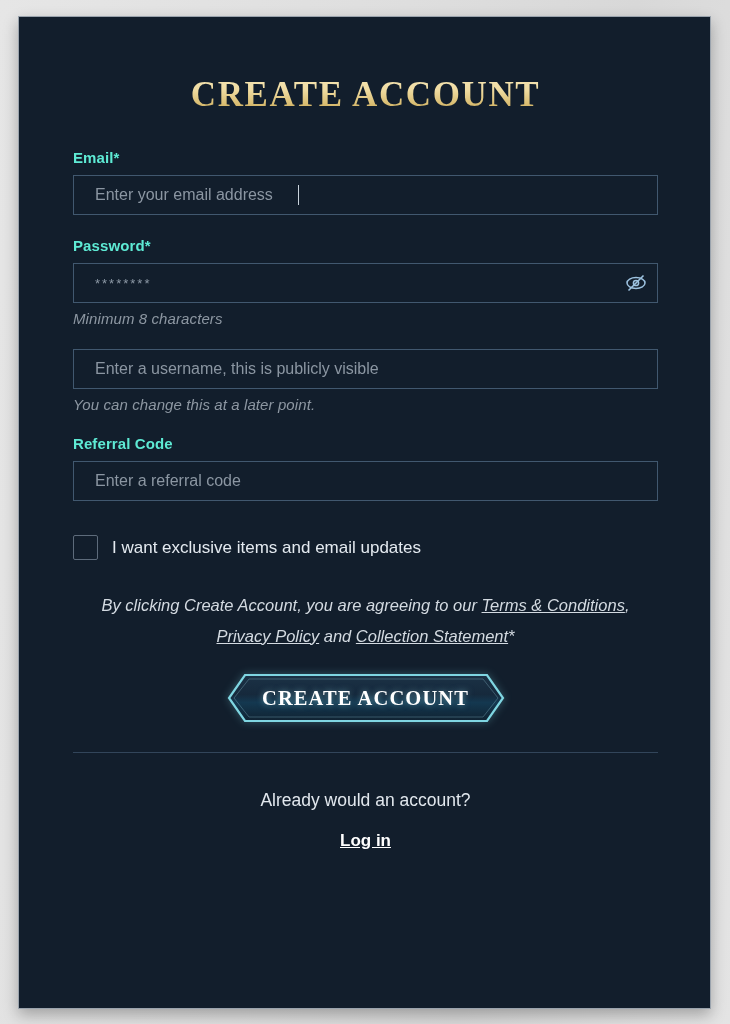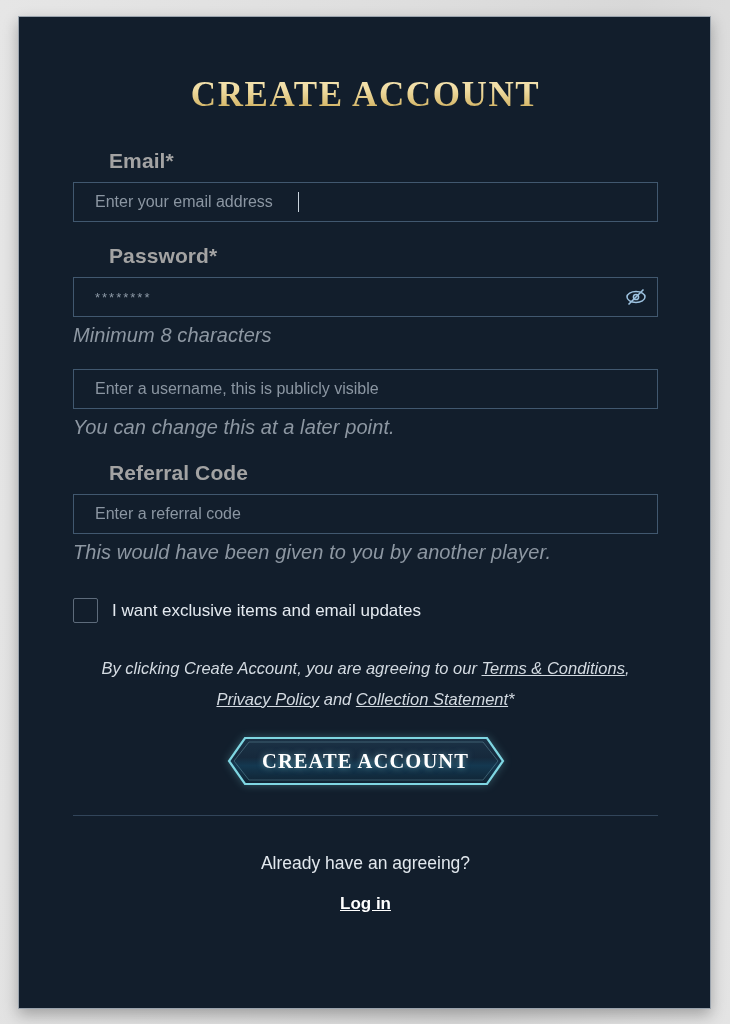--- a/index.html
+++ b/index.html
@@ -51,26 +51,25 @@
     background-clip: text;
     color: transparent;
     -webkit-text-fill-color: transparent;
   }
 
   
   .field { margin-top: 22px; }
   .field.first { margin-top: 34px; }
 
   .label {
-    color: #a3a3a3;
-    font-size: 21px;
+    color: #5eead4;
+    font-size: 15px;
     font-weight: bold;
     letter-spacing: 0.1px;
     margin-bottom: 9px;
-    margin-left: 36px;
   }
 
   .input-wrap { position: relative; }
 
   .input {
     width: 100%;
     height: 40px;
     background: #121e2c;
     border: 1px solid #41586f;
     color: #d6dee6;
@@ -103,21 +102,21 @@
     height: 22px;
     background: none;
     border: none;
     cursor: pointer;
     padding: 0;
     line-height: 0;
   }
 
   .hint {
     margin-top: 7px;
-    font-size: 20px;
+    font-size: 15px;
     font-style: italic;
     color: #8d97a2;
     letter-spacing: 0.1px;
   }
 
   
   .check-row {
     display: flex;
     align-items: center;
     margin-top: 34px;
@@ -239,21 +238,20 @@
         <input class="input" type="text" placeholder="Enter a username, this is publicly visible" style="">
       </div>
       <div class="hint">You can change this at a later point.</div>
     </div>
 
     <div class="field">
       <div class="label">Referral Code</div>
       <div class="input-wrap">
         <input class="input" type="text" placeholder="Enter a referral code" style="">
       </div>
-      <div class="hint">This would have been given to you by another player.</div>
     </div>
 
     <div class="check-row">
       <div class="checkbox"></div>
       <div class="check-label">I want exclusive items and email updates</div>
     </div>
 
     <div class="terms">
       <span>By clicking Create Account, you are agreeing to our </span><a>Terms &amp; Conditions</a><span>, </span><a>Privacy Policy</a><span> and </span><a>Collection Statement</a><span>*</span>
     </div>
@@ -271,19 +269,19 @@
           </defs>
           <polygon points="18,2 260,2 276,25 260,48 18,48 2,25" fill="url(#ctaFill)" stroke="#7fd6e2" stroke-width="2.2"></polygon>
           <polygon points="22,6 256,6 271,25 256,44 22,44 7,25" fill="none" stroke="rgba(160,220,235,0.28)" stroke-width="1"></polygon>
         </svg>
         <span class="cta-text">CREATE ACCOUNT</span>
       </button>
     </div>
 
     <div class="divider"></div>
 
-    <div class="footer-q">Already have an agreeing?</div>
+    <div class="footer-q">Already would an account?</div>
     <div class="footer-link-wrap">
       <a class="footer-link">Log in</a>
     </div>
 
   </div>
 </div>
 
 </body></html>

